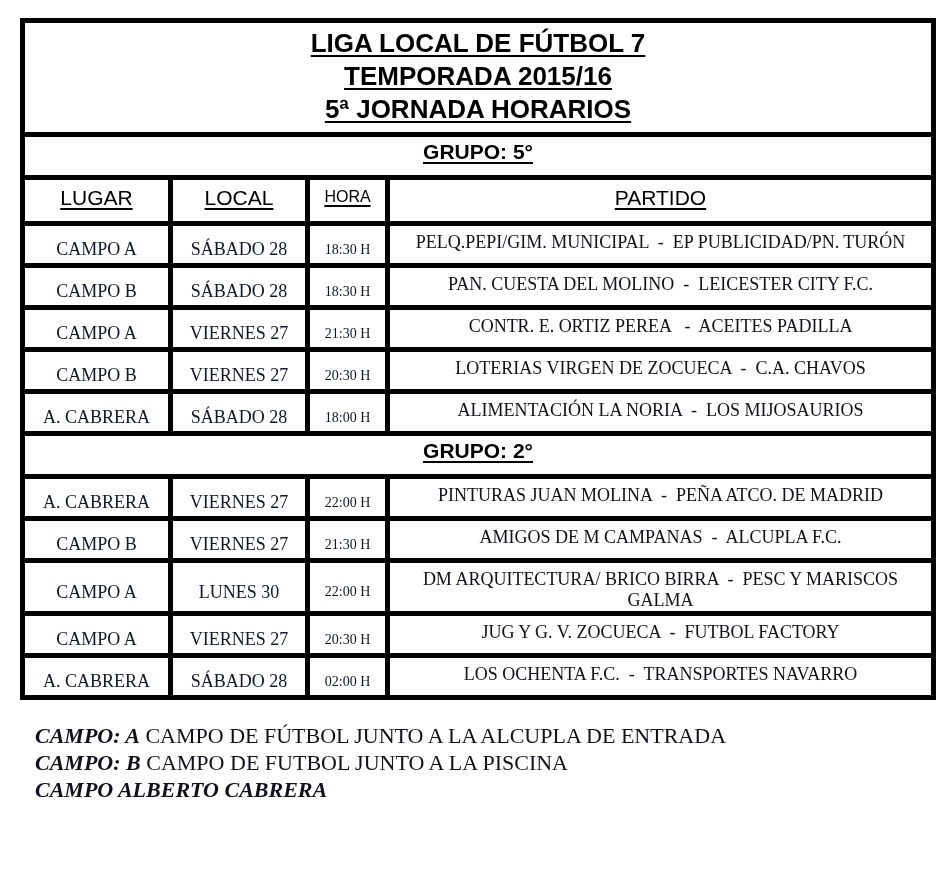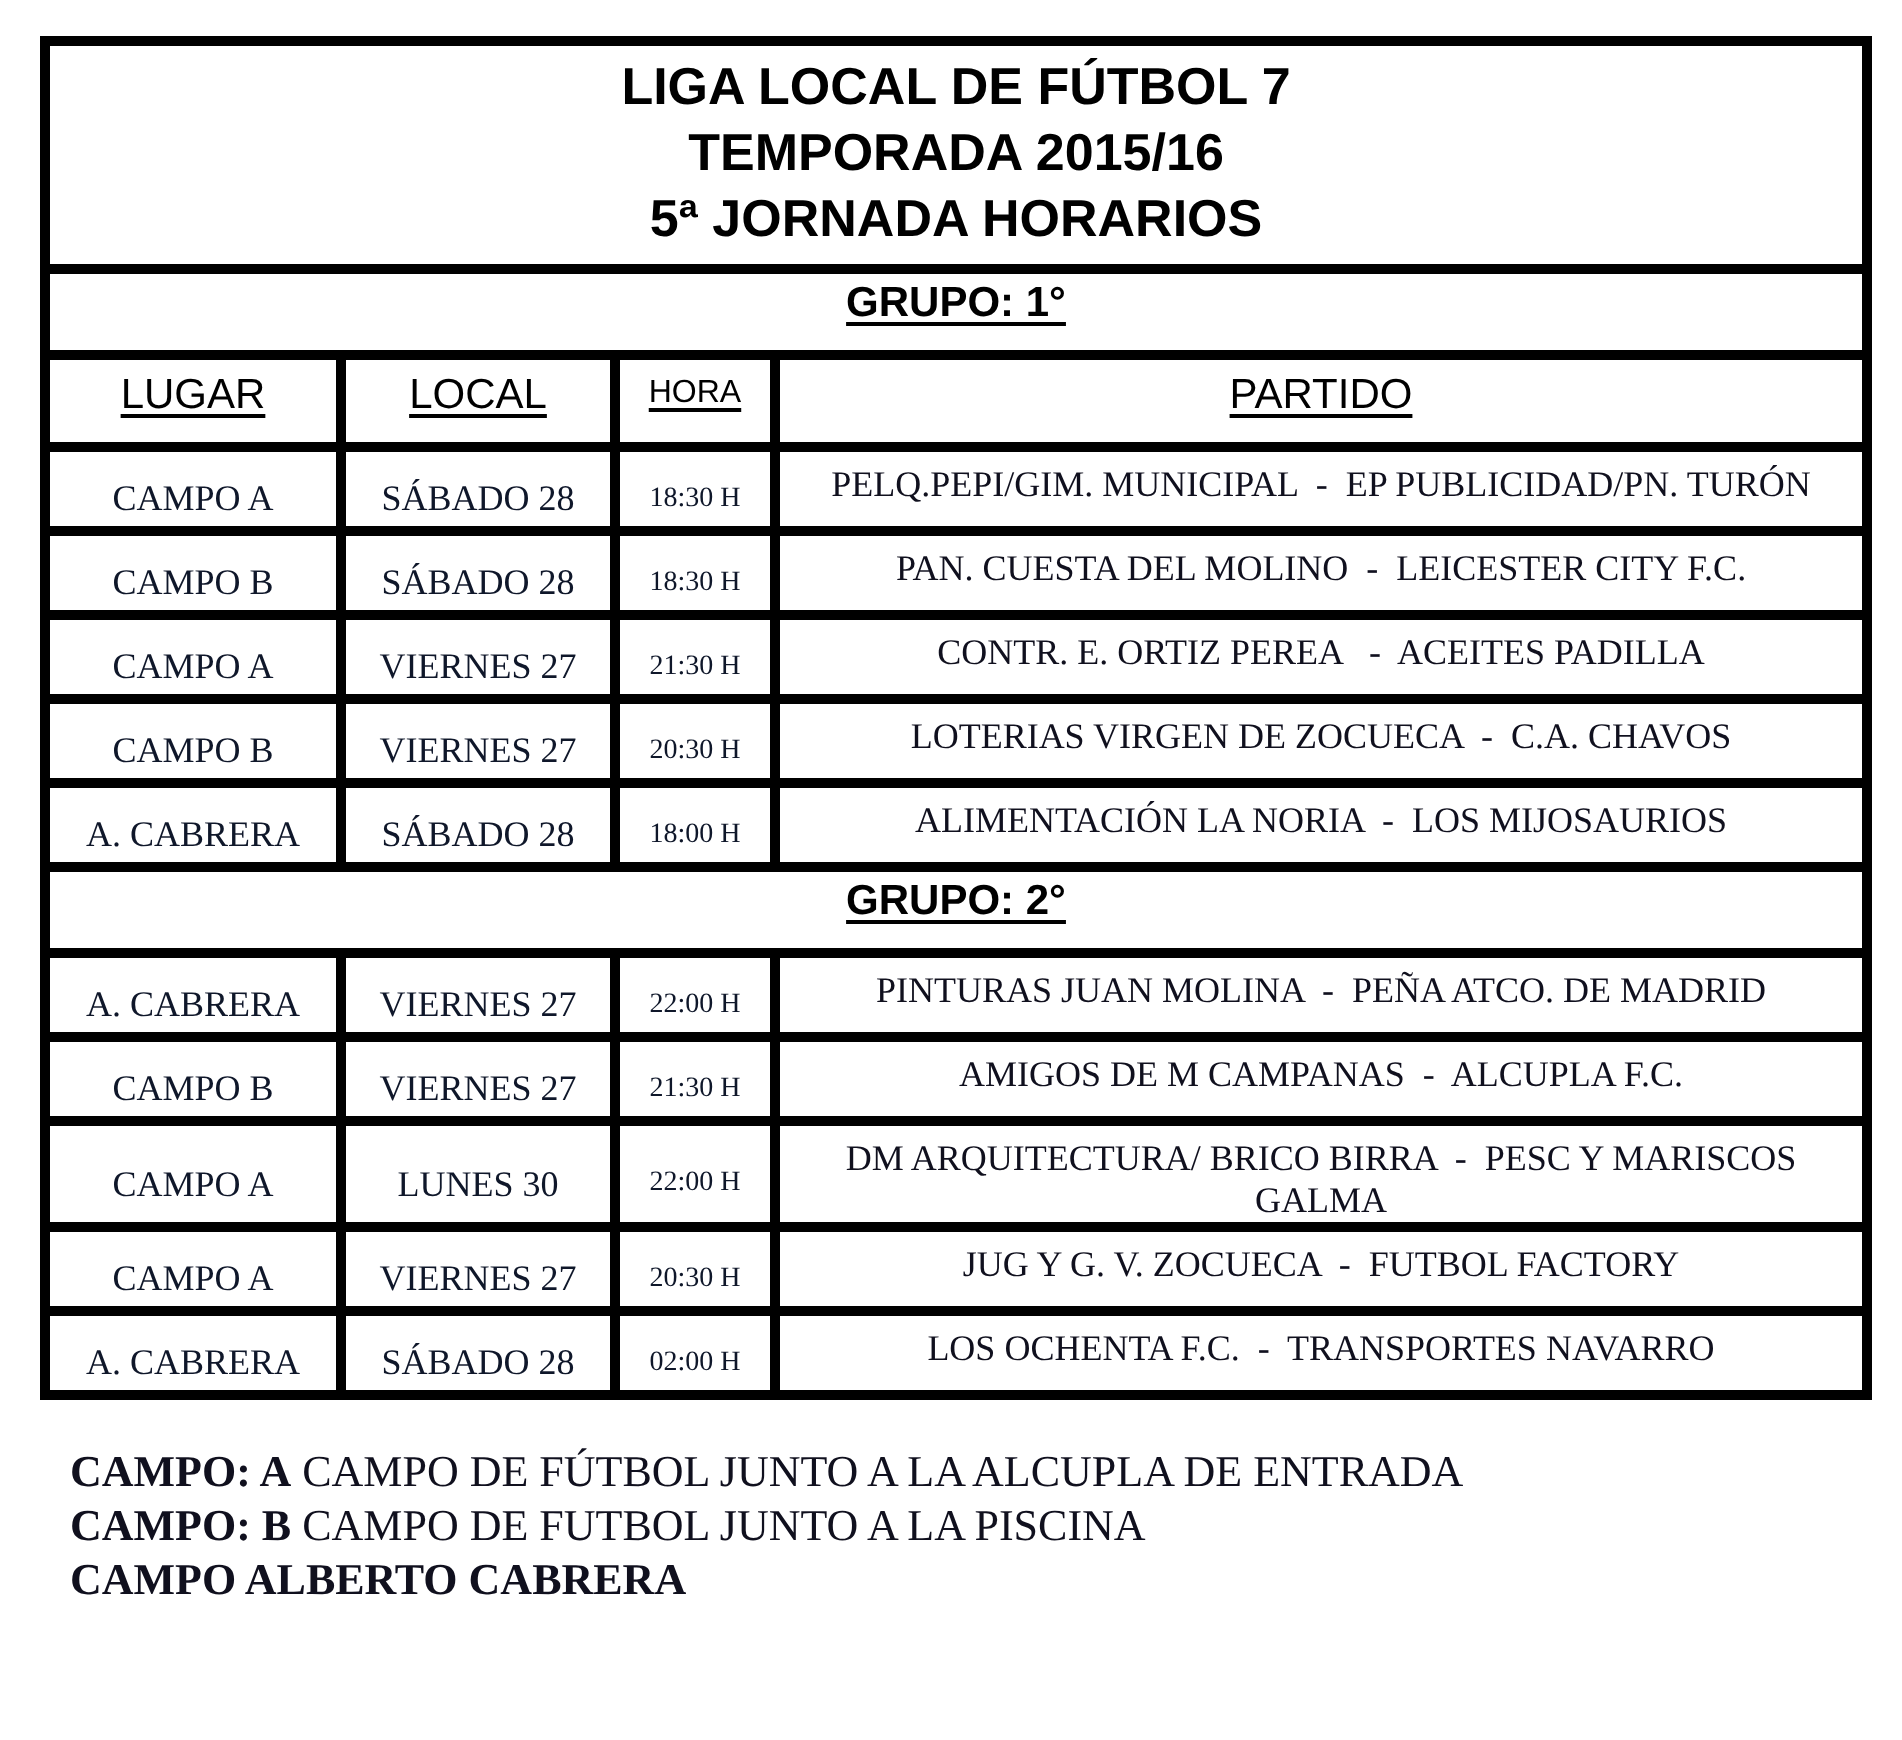--- a/index.html
+++ b/index.html
@@ -35,20 +35,21 @@
     text-align: center;
     vertical-align: middle;
     font-family: "Liberation Sans", sans-serif;
     padding: 4px 0 6px 0;
   }
   .title-line {
     font-size: 26px;
     font-weight: bold;
     letter-spacing: 0px;
     line-height: 33px;
+    text-decoration: underline;
     text-decoration-thickness: 2px;
     text-underline-offset: 3px;
     color: #000000;
   }
 
   
   td.group-header {
     height: 43px;
     text-align: center;
     vertical-align: middle;
@@ -105,20 +106,21 @@
   .legend {
     margin: 22px 0 0 15px;
     font-family: "Liberation Serif", serif;
     font-size: 22px;
     line-height: 27px;
     color: #10101e;
   }
   .legend-line { white-space: pre-wrap; }
   .legend-bold {
     font-weight: bold;
+    font-style: italic;
   }
 </style>
 </head>
 <body>
 
 <div class="page">
 
   <table class="schedule">
     <colgroup>
       <col class="col-lugar">
@@ -130,21 +132,21 @@
     <tbody>
         <tr>
       <td colspan="4" class="title-cell">
         <div class="title-line">LIGA LOCAL DE FÚTBOL 7</div>
         <div class="title-line">TEMPORADA 2015/16</div>
         <div class="title-line">5ª JORNADA HORARIOS</div>
       </td>
     </tr>
 
     <tr>
-      <td colspan="4" class="group-header">GRUPO: 1°</td>
+      <td colspan="4" class="group-header">GRUPO: 5°</td>
     </tr>
 
     <tr class="col-header-row">
       <td class="h-lugar">LUGAR</td>
       <td class="h-fecha">LOCAL</td>
       <td class="h-hora">HORA</td>
       <td class="h-partido">PARTIDO</td>
     </tr>
 
     <tr class="data-row">

